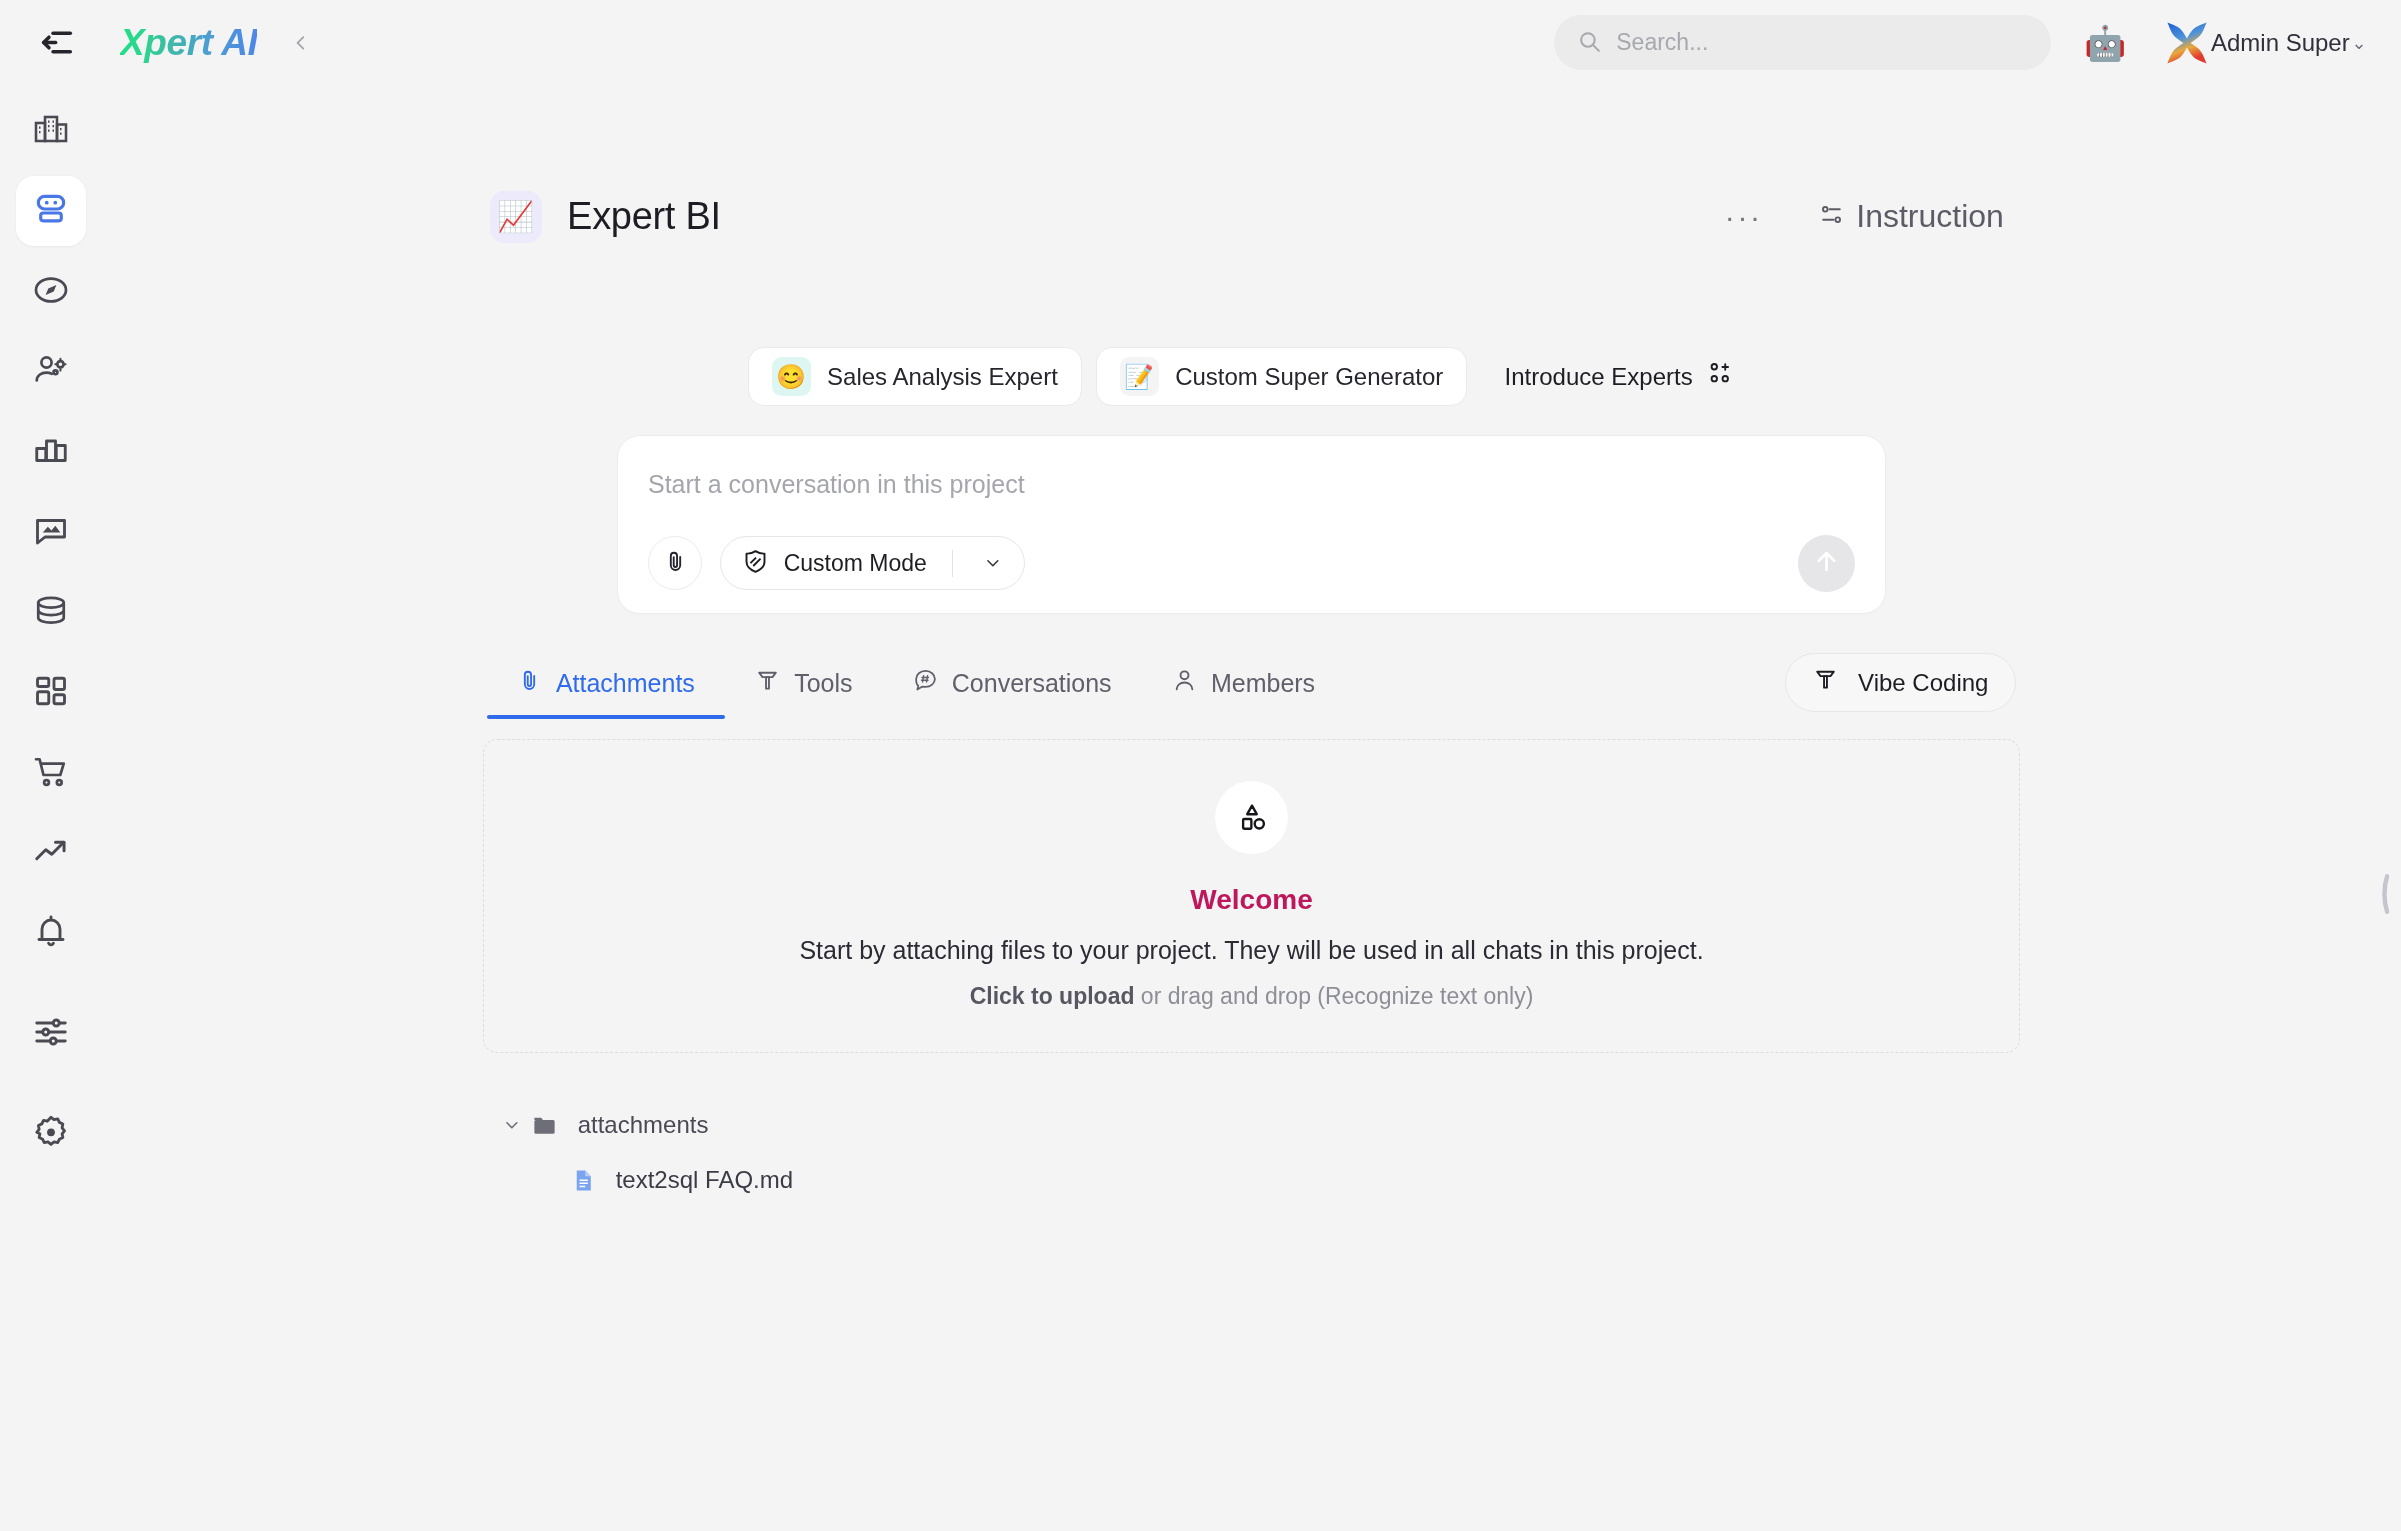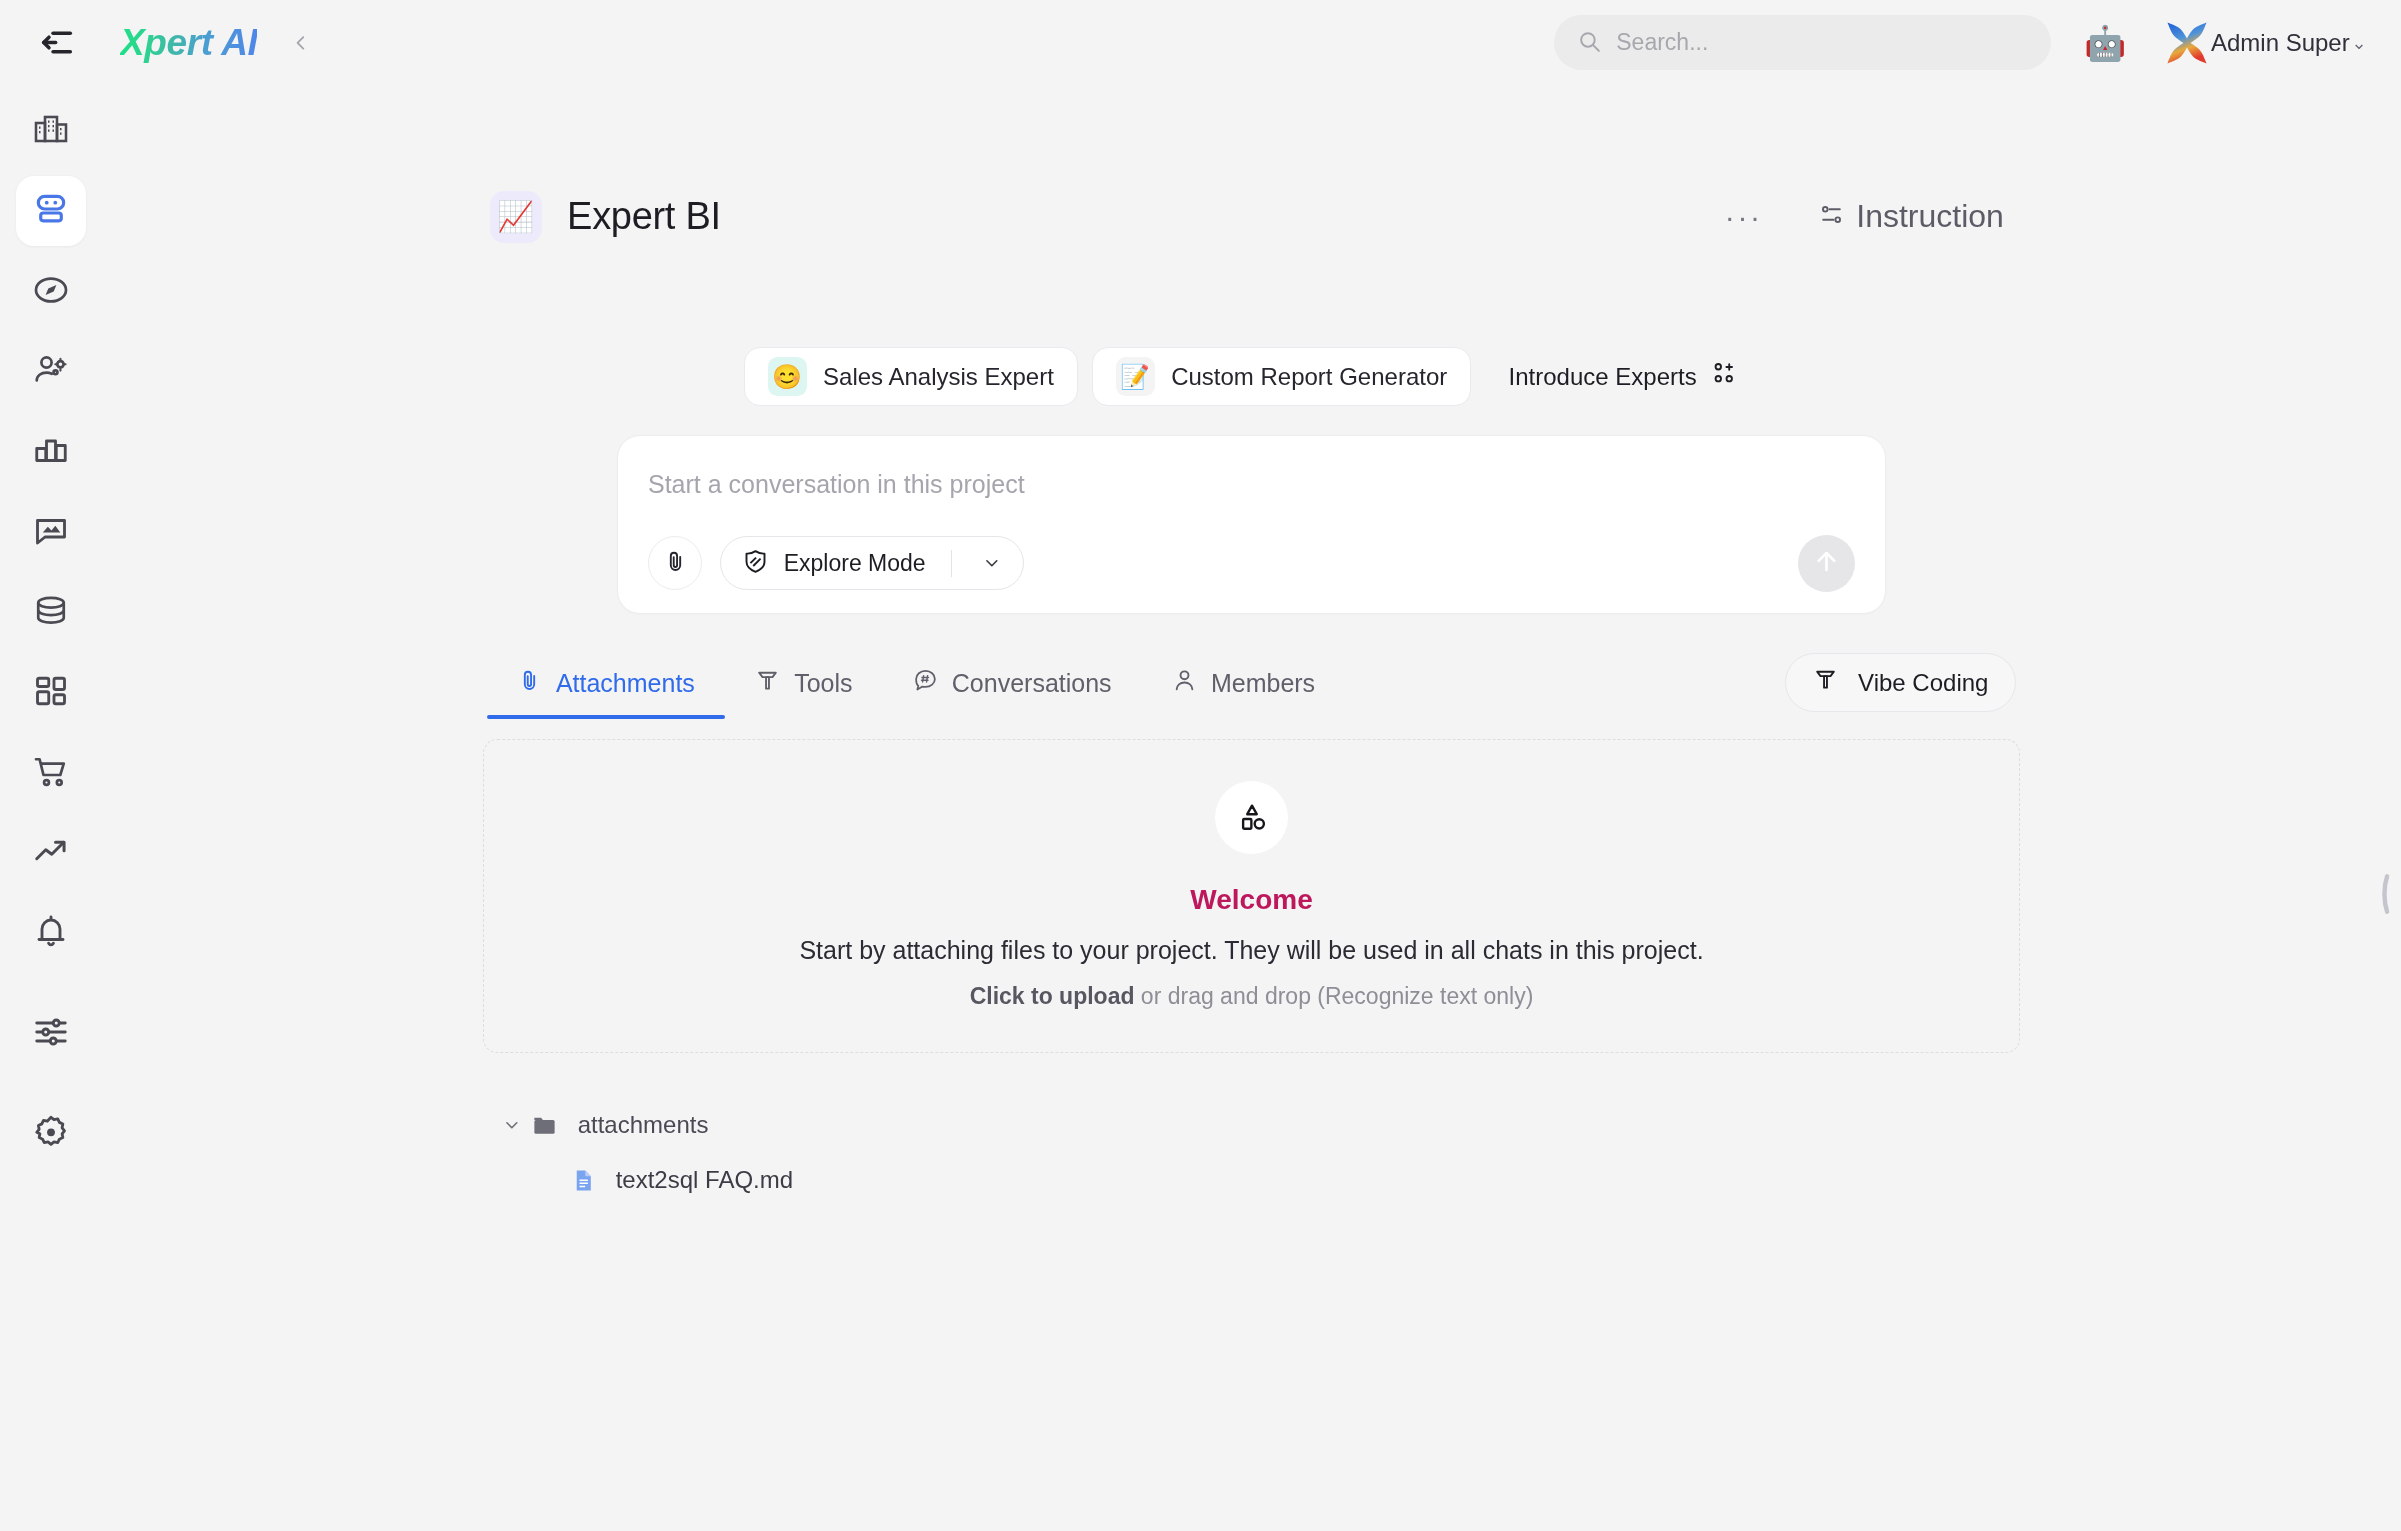--- a/index.html
+++ b/index.html
@@ -421,21 +421,21 @@
           </div>
         </div>
 
         <div class="experts-row">
           <div class="expert-chip">
             <span class="expert-emoji cyan">😊</span>
             <span class="expert-label">Sales Analysis Expert</span>
           </div>
           <div class="expert-chip">
             <span class="expert-emoji plain">📝</span>
-            <span class="expert-label">Custom Report Generator</span>
+            <span class="expert-label">Custom Super Generator</span>
           </div>
           <div class="introduce-btn">
             <span>Introduce Experts</span>
             <span>
               <svg width="25" height="25" viewBox="0 0 24 24" fill="none" stroke="#1d1d23" stroke-width="1.8" stroke-linecap="round">
                 <circle cx="7" cy="5.5" r="2.6"></circle>
                   <circle cx="7" cy="17" r="2.6"></circle>
                 <circle cx="17.5" cy="17" r="2.6"></circle>
                 <path d="M17.5 3v5.4M14.8 5.7h5.4"></path>
               </svg>
@@ -453,21 +453,21 @@
                 </svg>
               </span>
             </div>
             <div class="mode-btn">
               <span>
                 <svg width="27" height="27" viewBox="0 0 24 24" fill="none" stroke="#1d1d23" stroke-width="1.7" stroke-linejoin="round">
                   <path d="M12 2.8c3 2 5.4 2.4 8 2.2v7.2c0 4.4-3.6 7.2-8 9-4.4-1.8-8-4.6-8-9V5c2.6.2 5-0.2 8-2.2z"></path>
                   <path d="M7.5 13.5 L12.5 8.5 M10 16 L16.5 9.5"></path>
                 </svg>
               </span>
-              <span class="mode-label">Explore Mode</span>
+              <span class="mode-label">Custom Mode</span>
               <span class="mode-divider"></span>
               <span class="mode-caret">
                 <svg width="19.7" height="19.7" viewBox="0 0 24 24" fill="none">
                   <path d="M6 9.5 L12 15.5 L18 9.5" stroke="#3a3a44" stroke-width="2" stroke-linecap="round" stroke-linejoin="round"></path>
                 </svg>
               </span>
             </div>
           </div>
           <div class="send-btn">
             <span>

